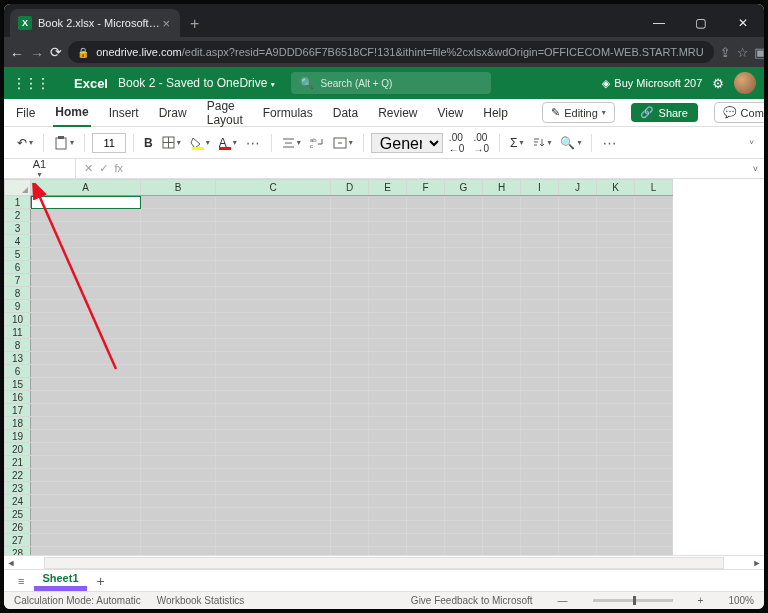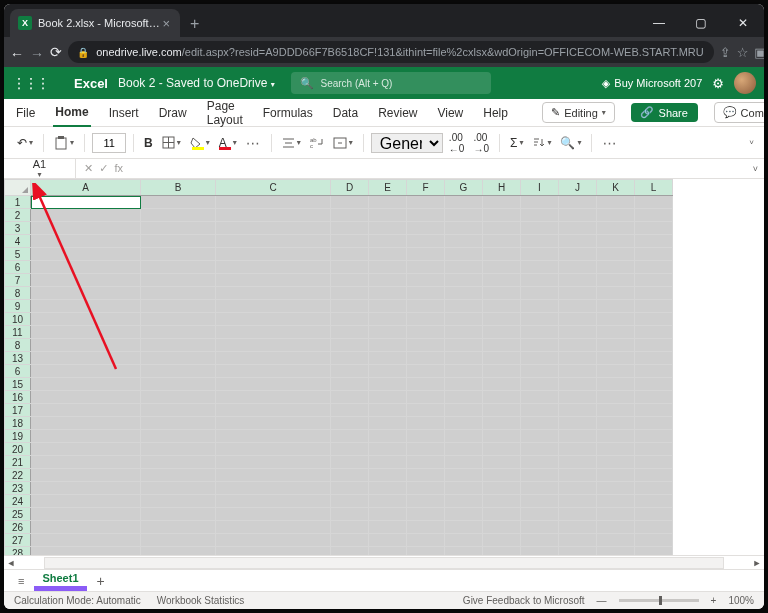--- a/index.html
+++ b/index.html
@@ -80,21 +80,21 @@
   .hscroll .track { flex:1; margin:0 26px 0 26px; height:12px; background:#f3f2f1; border:1px solid #e1dfdd; position:relative; }
   .hscroll .arrow { width:14px; font-size:9px; color:#605e5c; text-align:center; }
 
   
   .sheetbar { height: 22px; display: flex; align-items: center; padding: 0 14px; gap: 10px; border-top: 1px solid #e1dfdd; font-size: 11px; color: #605e5c; }
   .sheet { padding: 2px 8px; border-bottom: 6px solid #8b5cf6; color: #107c41; font-weight: 600; }
   .plus { font-size: 14px; }
 
   
   .status { height: 18px; background: #f3f2f1; display: flex; align-items: center; padding: 0 10px; font-size: 10px; color: #605e5c; gap: 16px; border-top: 1px solid #e1dfdd; }
-  .status .right { margin-left: auto; display: flex; align-items: center; gap: 12px; }
+  .status .right { margin-left: auto; display: flex; align-items: center; gap: 25px; }
   .zoomtrack { width: 80px; height: 3px; background: #c8c6c4; position: relative; }
   .zoomtrack::after { content:''; position:absolute; left:50%; top:-3px; width:3px; height:9px; background:#605e5c; }
 
   
   .arrow-annot { position: absolute; left: 26px; top: 179px; pointer-events: none; }
 </style>
 </head>
 <body>
 
 <div class="window">

